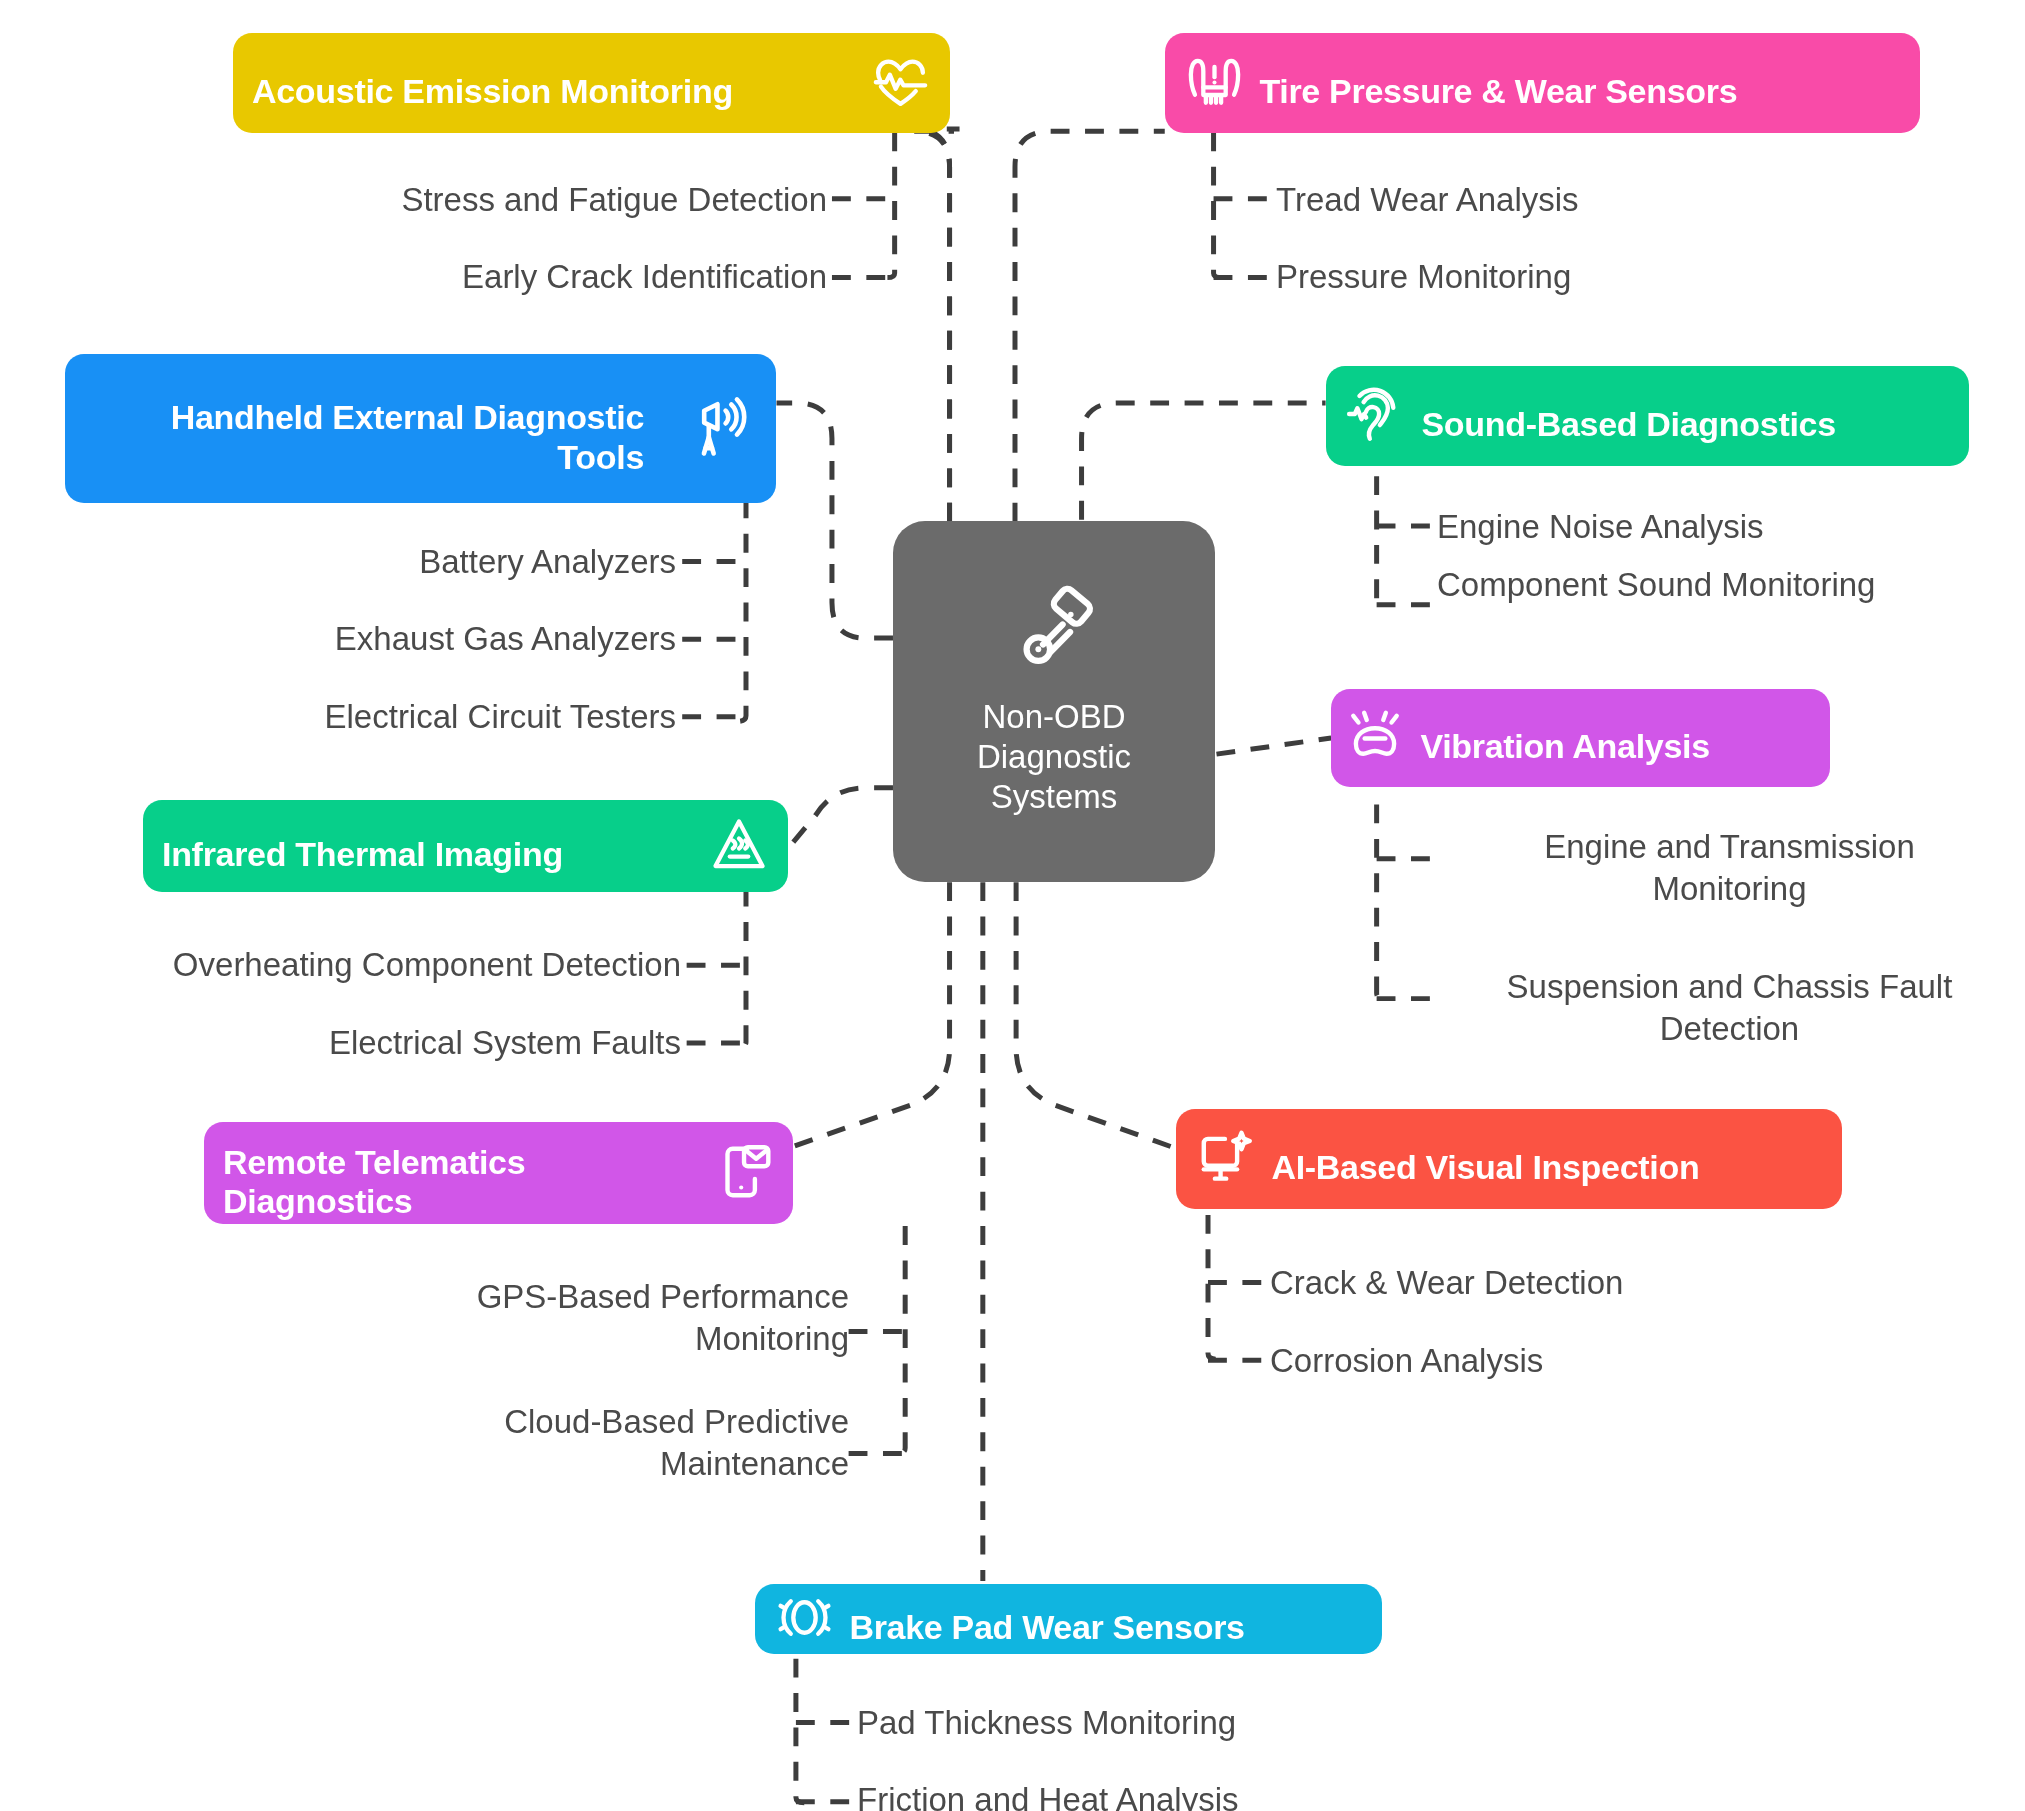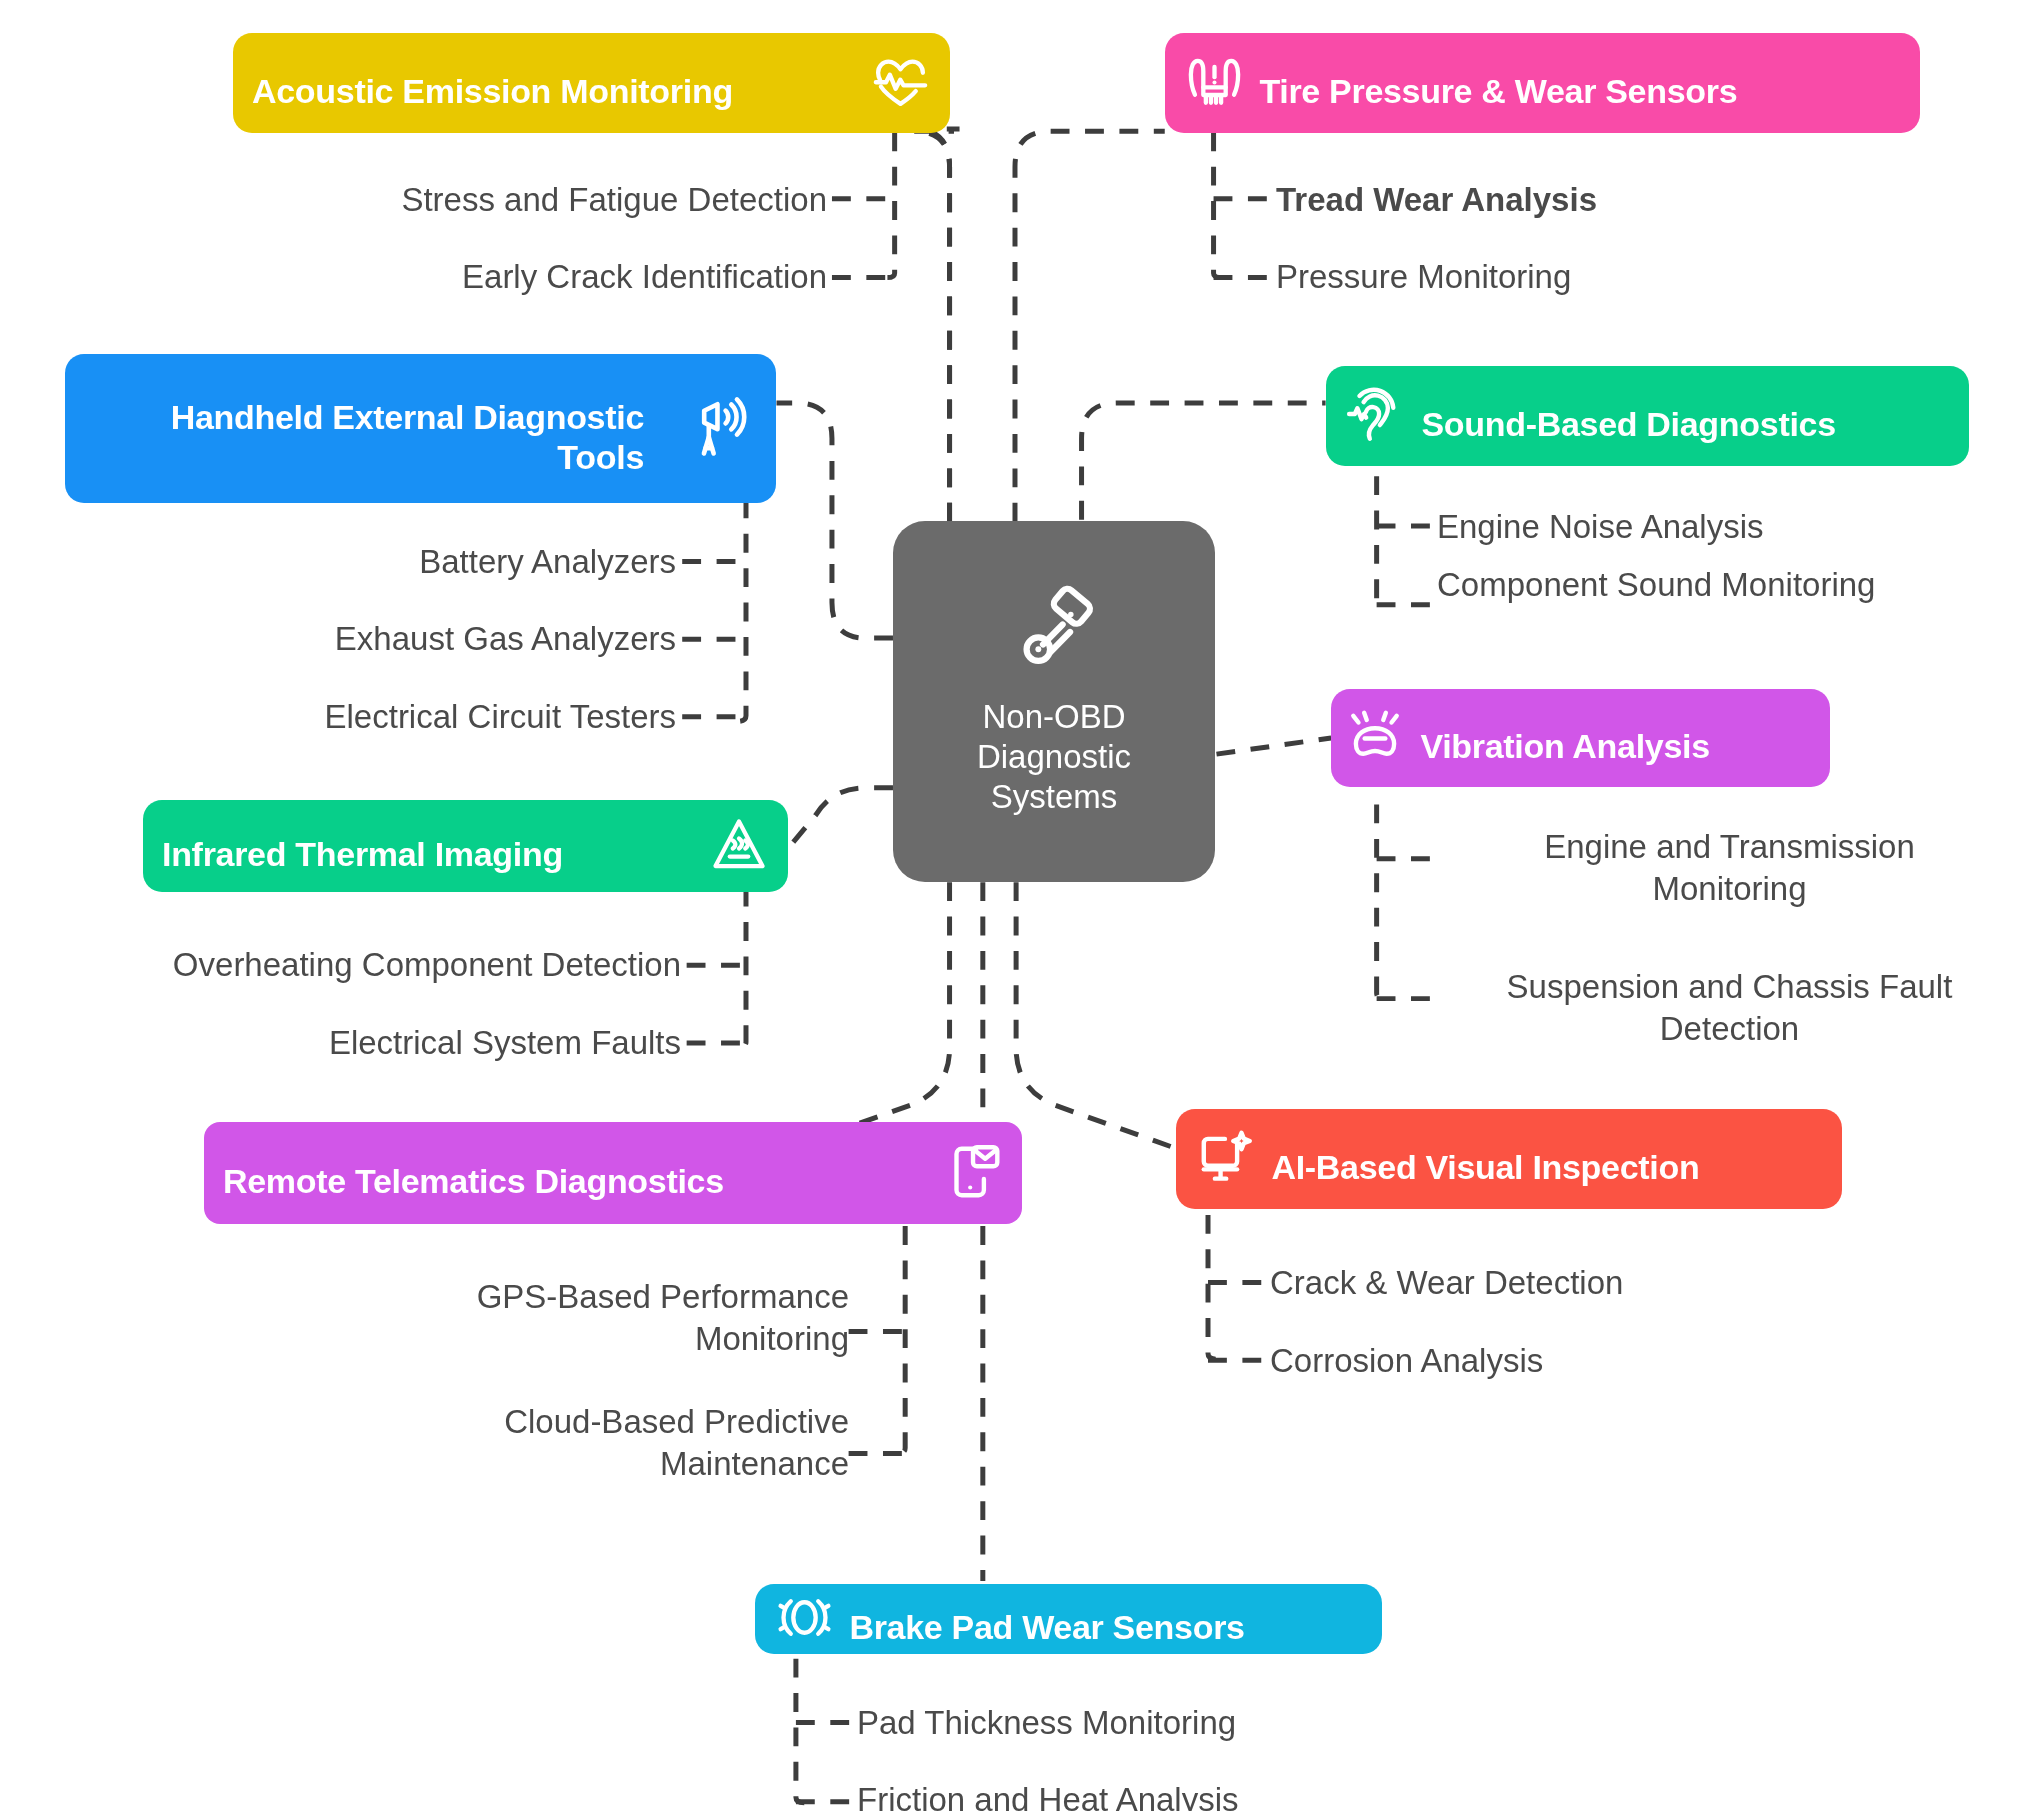--- a/index.html
+++ b/index.html
@@ -181,21 +181,21 @@
       <path d="M9.5 10.2c1.4 1 1.4 2.2 0 3.2"></path>
       <path d="M12 9.4c1.6 1.2 1.6 2.8 0 4"></path>
       <path d="M14.5 10.2c1.4 1 1.4 2.2 0 3.2"></path>
       <path d="M8.3 16.6 H15.7"></path>
     </svg>
   </span>
 </div>
 <div class="sub r" style="left:0px;top:1022px;width:681px;">Electrical System Faults</div>
 <div class="sub r" style="left:0px;top:944px;width:681px;">Overheating Component Detection</div>
 
-<div class="node icon-right" style="left:204px;top:1122px;width:818px;height:102px;background:#d156e8;border-radius:16px;">
+<div class="node icon-right" style="left:204px;top:1122px;width:589px;height:102px;background:#d156e8;">
   <span class="label">Remote Telematics Diagnostics</span>
   <span class="ico">
     <svg width="62" height="62" viewBox="0 0 24 24" fill="none" stroke="#ffffff" stroke-width="1.7" stroke-linecap="round" stroke-linejoin="round">
       <path d="M13.6 3.0 H8.0 a2 2 0 0 0-2 2 v14 a2 2 0 0 0 2 2 h6.6 a2 2 0 0 0 2-2 v-4.3"></path>
       <circle cx="11.3" cy="18.0" r="0.8" fill="#ffffff" stroke="none"></circle>
       <rect x="12.4" y="2.4" width="9.4" height="7.4" rx="1.5"></rect>
       <path d="M12.8 3.4 L17.1 6.9 L21.4 3.4"></path>
     </svg>
   </span>
 </div>
@@ -210,21 +210,21 @@
       <path d="M4.3 17.2c-1.1-2.5-1.6-5.2-1.6-8.0 0-3.2 1.1-5.3 2.7-5.3 1.3 0 2.2 1.4 2.2 4.1v6.3"></path>
       <path d="M19.7 17.2c1.1-2.5 1.6-5.2 1.6-8.0 0-3.2-1.1-5.3-2.7-5.3-1.3 0-2.2 1.4-2.2 4.1v6.3"></path>
       <path d="M7.6 14.3 h8.8 v3.0 H7.6 Z"></path>
       <path d="M12 6.3 v4.0"></path>
       <circle cx="12" cy="12.4" r="0.8" fill="#ffffff" stroke="none"></circle>
       <path d="M8.6 18.0 v2.4 M10.6 18.0 v2.4 M12.6 18.0 v2.4 M14.6 18.0 v2.4"></path>
     </svg>
   </span>
   <span class="label">Tire Pressure &amp; Wear Sensors</span>
 </div>
-<div class="sub l" style="left:1276px;top:179px;width:666px;font-weight:bold;">Tread Wear Analysis</div>
+<div class="sub l" style="left:1276px;top:179px;width:666px;">Tread Wear Analysis</div>
 <div class="sub l" style="left:1276px;top:256px;width:666px;">Pressure Monitoring</div>
 
 <div class="node icon-left" style="left:1326px;top:366px;width:643px;height:100px;background:#07cf8a;">
   <span class="ico">
     <svg width="62" height="62" viewBox="0 0 24 24" fill="none" stroke="#ffffff" stroke-width="1.7" stroke-linecap="round" stroke-linejoin="round">
       <path d="M9.6 21.2c-0.8-1.9-0.1-3.7 1.1-5.1 1.3-1.5 2.5-2.6 2.5-4.5a2.6 2.6 0 0 0-5.1-0.8"></path>
       <path d="M7.2 7.0a5.0 5.0 0 0 1 9.4 2.3c0 3.0-1.8 4.8-3.1 6.6"></path>
       <path d="M5.6 4.6a7.6 7.6 0 0 1 13.1 4.6"></path>
       <path d="M1.6 11.6 H3.8 l1.0-2.2 1.6 4.2 1.0-2.0 0.8 1.4"></path>
     </svg>

